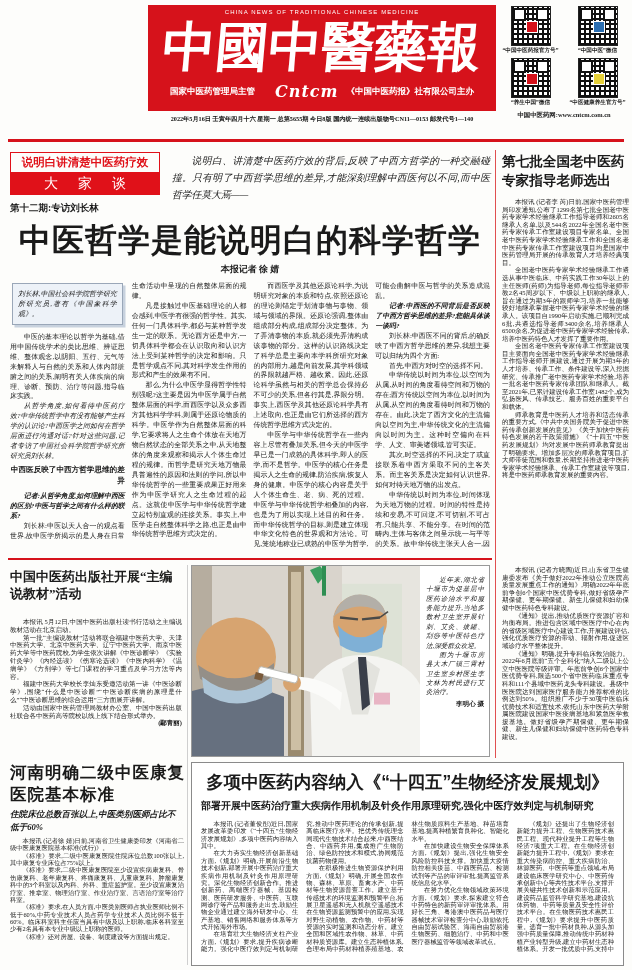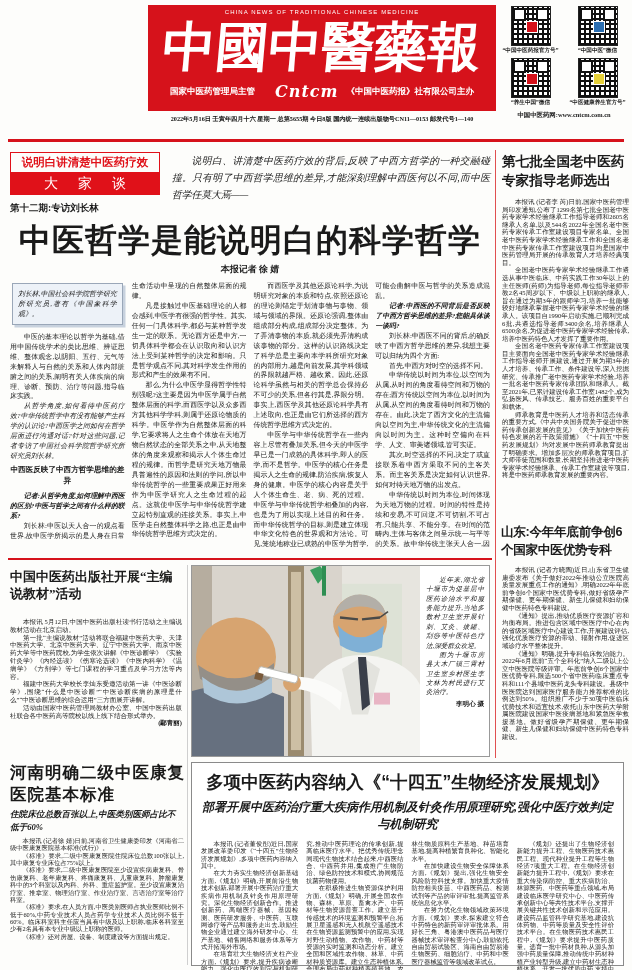--- a/index.html
+++ b/index.html
@@ -72,21 +72,21 @@
   .headline { position:absolute; left:8px; top:219px; width:484px; text-align:center;
     font-size:32px; font-weight:bold; letter-spacing:1px; font-family:"Liberation Sans",sans-serif; white-space:nowrap; }
   .byline { position:absolute; left:8px; top:263px; width:484px; text-align:center;
     font-size:9px; font-weight:bold; }
 
   .main-body { position:absolute; left:10px; top:281px; width:480px; height:272px;
     column-count:4; column-gap:7px; font-size:6.9px; line-height:1.44; text-align:justify; overflow:hidden; }
   .main-body p { text-indent:2em; }
   .main-body .bio-box { border:1px solid #9aa7b8; background:#edf2f8; box-shadow:2.5px 2.5px 0 #c8d2de;
     padding:5px 5px; margin:2px 2px 7px 2px; font-style:italic; font-size:6.9px; }
-  .main-body .subhead { font-weight:bold; text-align:center; text-indent:0; font-size:7.6px;
+  .main-body .subhead { font-weight:bold; text-align:right; text-indent:0; font-size:7.6px;
     font-family:"Liberation Sans",sans-serif; margin:4px 0; }
   .main-body .q { font-weight:bold; font-style:italic; }
   .main-rule { position:absolute; left:8px; top:558px; width:484px; height:2px; background:#d6121b; }
 
   
   .v-red { position:absolute; left:495px; top:150px; width:1px; height:608px; background:#e05050; }
   .r1-head { position:absolute; left:502px; top:152px; width:126px; font-size:13.6px; font-weight:bold;
     line-height:1.4; font-family:"Liberation Sans",sans-serif; }
   .r-body { position:absolute; left:502px; width:127px; font-size:6.5px; line-height:1.17;
     text-align:justify; overflow:hidden; }
@@ -121,21 +121,21 @@
     font-style:italic; line-height:1.5; }
   .henan-body { position:absolute; left:10px; top:837px; width:174px; height:129px;
     font-size:6.3px; line-height:1.17; text-align:justify; overflow:hidden; }
   .henan-body p { text-indent:2em; }
 
   
   .bottom-box { position:absolute; left:191px; top:762px; width:433px; height:204px;
     border:1px solid #8a8a8a; padding:7px 9px 5px 9px; background:#fff; }
   .bottom-head { text-align:center; font-size:17.5px; font-weight:bold; white-space:nowrap;
     font-family:"Liberation Sans",sans-serif; }
-  .bottom-sub { text-align:center; font-size:12px; font-weight:bold; font-style:italic; margin-top:5px; }
+  .bottom-sub { text-align:left; font-size:10px; font-weight:bold; margin-top:5px; }
   .bottom-body { margin-top:7px; height:138px; column-count:4; column-gap:8px;
     font-size:6.3px; line-height:1.17; text-align:justify; overflow:hidden; }
   .bottom-body p { text-indent:2em; }
 </style>
 </head>
 <body>
 
 <div id="page">
 
 
@@ -213,21 +213,20 @@
   <div class="main-rule"></div>
 
   <div class="v-red"></div>
   <div class="r1-head">第七批全国老中医药专家指导老师选出</div>
   <div class="r-body" id="r1-body">
       <p>本报讯 (记者李 芮)日前,国家中医药管理局印发通知,公布了1299名第七批全国老中医药专家学术经验继承工作指导老师和2605名继承人名单,以及544名2022年全国名老中医药专家传承工作室建设项目专家名单。全国老中医药专家学术经验继承工作和全国名老中医药专家传承工作室建设项目均是国家中医药管理局开展的传承教育人才培养经典项目。</p>
       <p>全国老中医药专家学术经验继承工作遴选从事中医临床、中药实践工作30年以上的主任医师(药师)为指导老师,每位指导老师带教2名45周岁以下、中级以上职称的继承人,旨在通过为期3年的跟师学习,培养一批能够较好地继承掌握老中医药专家学术经验的继承人。该项目自1990年启动实施,已顺利完成6批,共遴选指导老师3400余名,培养继承人6500余名,为促进老中医药专家学术经验传承,培养中医药特色人才发挥了重要作用。</p>
       <p>全国名老中医药专家传承工作室建设项目主要面向全国老中医药专家学术经验继承工作指导老师开展建设,通过开展为期3年的人才培养、传承工作、条件建设等,深入挖掘研究、传承推广老中医药专家学术经验,培养一批名老中医药专家传承团队和继承人。截至2021年,已累计建设传承工作室1482个,成为弘扬医风、传承技艺、服务百姓的重要平台和载体。</p>
       <p>师承教育是中医药人才培养和活态传承的重要方式,《中共中央国务院关于促进中医药传承创新发展的意见》《关于加快中医药特色发展的若干政策措施》《“十四五”中医药发展规划》均对发展中医药师承教育提出了明确要求。增加多层次的师承教育项目,扩大师带徒范围和数量,长期坚持推进老中医药专家学术经验继承、传承工作室建设等项目,将是中医药师承教育发展的重要内容。</p>
     </div>
-  <div class="r2-head">山东:今年年底前争创6个国家中医优势专科</div>
   <div class="r-body" id="r2-body">
       <p>本报讯 (记者方晓陶)近日,山东省卫生健康委发布《关于做好2022年推动公立医院高质量发展重点工作的通知》,明确2022年年底前争创6个国家中医优势专科,做好省级孕产期保健、更年期保健、新生儿保健和妇幼保健中医药特色专科建设。</p>
       <p>《通知》提出,推动优质医疗资源扩容和均衡布局。推进包含区域中医医疗中心在内的省级区域医疗中心建设工作,开展建设评估,强化优质医疗资源的带动、辐射作用,促进区域诊疗水平整体提升。</p>
       <p>《通知》明确,提升专科临床救治能力。2022年6月底前“五个全科化”纳入二级以上公立中医医院等级评审。年底前争创6个国家中医优势专科,限选500个省中医药临床重点专科和111个县域中医药龙头专科建设。县级中医医院达到国家医疗服务能力推荐标准的比例达到50%。组织推广不少于30项中医临床优势技术和适宜技术,依托山东中医药大学附属医院建设国家中医疫病基地和紧急医学救援基地。做好省级孕产期保健、更年期保健、新生儿保健和妇幼保健中医药特色专科建设。</p>
     </div>
 
   <div class="v-gray"></div>
   <div class="pub-head">中国中医药出版社开展“主编说教材”活动</div>
   <div class="pub-body">
       <p>本报讯 5月12日,中国中医药出版社读书行活动之主编说教材活动在北京启动。</p>

